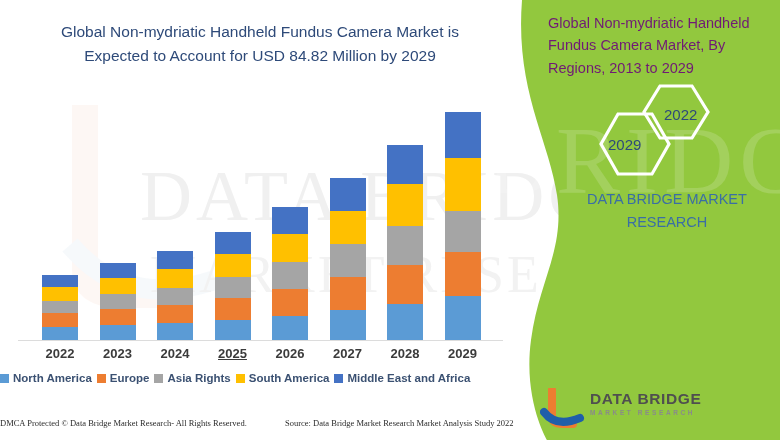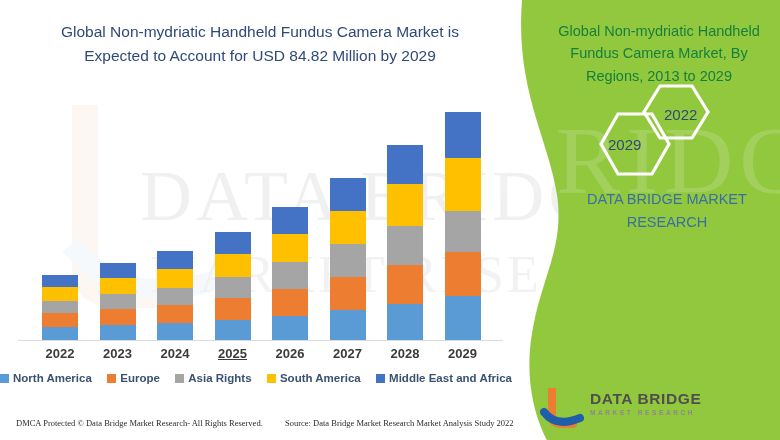--- a/index.html
+++ b/index.html
@@ -35,35 +35,35 @@
   .plot{position:absolute;left:0;top:0;width:520px;height:440px;}
   .axis-line{position:absolute;left:18px;top:340px;width:485px;height:1px;background:#dcdcdc;}
   .bar{position:absolute;width:36px;bottom:100px;}
   .seg{width:100%;display:block;}
   .xlabels{position:absolute;left:0;top:346px;width:520px;height:22px;}
   .xlab{position:absolute;width:60px;text-align:center;font-size:13px;font-weight:bold;color:#3b3b3b;}
 
   
   .legend{
     position:absolute;left:0;top:372px;width:512px;
-    display:flex;justify-content:space-between;align-items:center;gap:12px;
+    display:flex;justify-content:flex-start;align-items:center;gap:5px;
   }
   .lg-item{display:flex;align-items:center;gap:4px;font-size:11.5px;font-weight:bold;color:#3b5172;white-space:nowrap;}
   .lg-sw{width:9px;height:9px;display:inline-block;}
 
   
   .footer{position:absolute;left:0;top:418px;width:520px;height:20px;}
-  .foot-l{position:absolute;left:16px;top:0;font-family:"Liberation Serif", serif;font-size:8.5px;color:#2b2b2b;white-space:nowrap;}
+  .foot-l{position:absolute;left:0;top:0;font-family:"Liberation Serif", serif;font-size:8.5px;color:#2b2b2b;white-space:nowrap;}
   .foot-r{position:absolute;left:285px;top:0;font-family:"Liberation Serif", serif;font-size:8.5px;color:#2b2b2b;white-space:nowrap;}
 
   
   .green-panel{position:absolute;left:495px;top:0;width:285px;height:440px;}
   .gp-title{
     position:absolute;left:548px;top:12px;width:222px;
-    text-align:center;color:#15803d;font-size:14.5px;line-height:1.55;margin-top:8px;
+    text-align:left;color:#701a75;font-size:14.5px;line-height:1.55;
   }
   .hexwrap{position:absolute;left:588px;top:82px;width:150px;height:105px;}
   .hex-label{
     position:absolute;color:#2e4a79;font-size:15px;font-weight:normal;
     font-family:"Liberation Sans", sans-serif;
   }
   .hex-2029{left:20px;top:54px;}
   .hex-2022{left:76px;top:24px;}
   .dbmr{
     position:absolute;left:556px;top:188px;width:222px;

